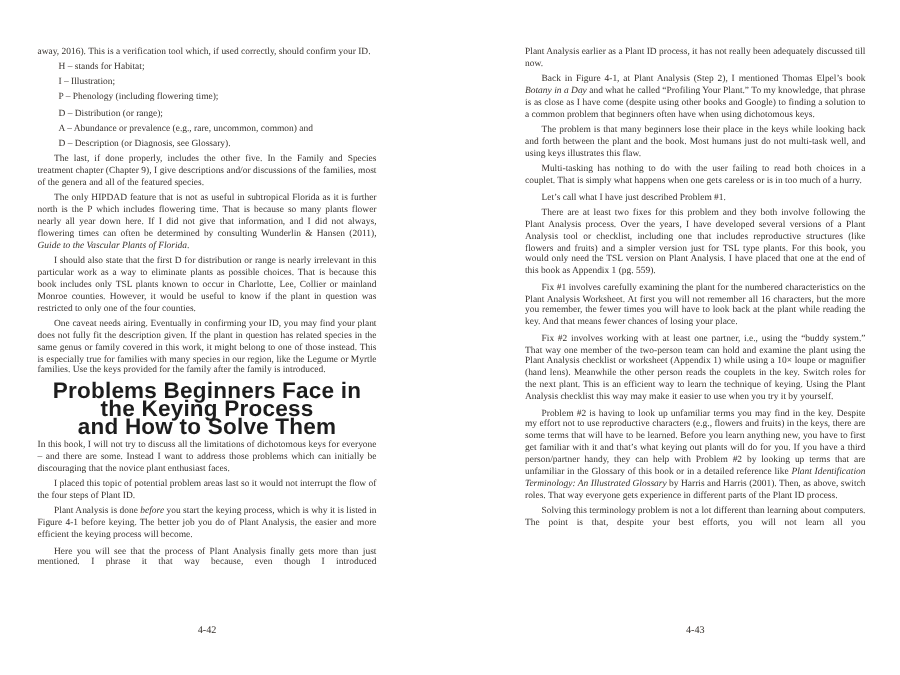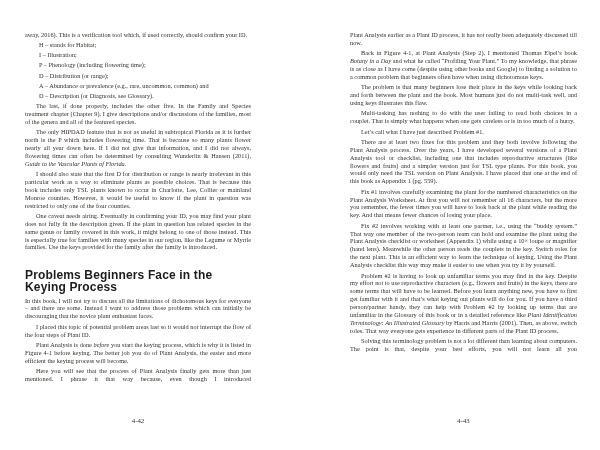--- a/index.html
+++ b/index.html
@@ -27,27 +27,27 @@
   p.list-item {
     margin-left: 14px;
     margin-bottom: 2.2px;
     text-align: left;
   }
   p.cont { text-align-last: justify; }
   .it { font-style: italic; }
 
   h2.section-heading {
     font-family: "Liberation Sans", sans-serif;
-    font-size: 12px;
+    font-size: 15px;
     line-height: 11.6px;
     font-weight: 700;
     color: #1d1d1d;
     letter-spacing: 0.15px;
-    text-align: left;
-    margin: 19px 0 3px 0;
+    text-align: center;
+    margin: 4px 0 3px 0;
   }
 
   .page-number {
     position: absolute;
     top: 417px;
     font-size: 6.8px;
     line-height: 8px;
     color: #35302b;
     text-align: center;
   }
@@ -64,21 +64,21 @@
       <p class="list-item"><span>H – stands for Habitat;</span></p>
       <p class="list-item"><span>I – Illustration;</span></p>
       <p class="list-item"><span>P – Phenology (including flowering time);</span></p>
       <p class="list-item"><span>D – Distribution (or range);</span></p>
       <p class="list-item"><span>A – Abundance or prevalence (e.g., rare, uncommon, common) and</span></p>
       <p class="list-item"><span>D – Description (or Diagnosis, see Glossary).</span></p>
       <p class="indent"><span>The last, if done properly, includes the other five. In the Family and Species treatment chapter (Chapter 9), I give descriptions and/or discussions of the families, most of the genera and all of the featured species.</span></p>
       <p class="indent"><span>The only HIPDAD feature that is not as useful in subtropical Florida as it is further north is the P which includes flowering time. That is because so many plants flower nearly all year down here. If I did not give that information, and I did not always, flowering times can often be determined by consulting Wunderlin &amp; Hansen (2011), </span><span class="it">Guide to the Vascular Plants of Florida</span><span>.</span></p>
       <p class="indent"><span>I should also state that the first D for distribution or range is nearly irrelevant in this particular work as a way to eliminate plants as possible choices. That is because this book includes only TSL plants known to occur in Charlotte, Lee, Collier or mainland Monroe counties. However, it would be useful to know if the plant in question was restricted to only one of the four counties.</span></p>
       <p class="indent"><span>One caveat needs airing. Eventually in confirming your ID, you may find your plant does not fully fit the description given. If the plant in question has related species in the same genus or family covered in this work, it might belong to one of those instead. This is especially true for families with many species in our region, like the Legume or Myrtle families. Use the keys provided for the family after the family is introduced.</span></p>
-      <h2 class="section-heading"><span>Problems Beginners Face in the Keying Process</span><br></h2>
+      <h2 class="section-heading"><span>Problems Beginners Face in the Keying Process</span><br><span>and How to Solve Them</span></h2>
       <p><span>In this book, I will not try to discuss all the limitations of dichotomous keys for everyone – and there are some. Instead I want to address those problems which can initially be discouraging that the novice plant enthusiast faces.</span></p>
       <p class="indent"><span>I placed this topic of potential problem areas last so it would not interrupt the flow of the four steps of Plant ID.</span></p>
       <p class="indent"><span>Plant Analysis is done </span><span class="it">before</span><span> you start the keying process, which is why it is listed in Figure 4-1 before keying. The better job you do of Plant Analysis, the easier and more efficient the keying process will become.</span></p>
       <p class="indent cont"><span>Here you will see that the process of Plant Analysis finally gets more than just mentioned. I phrase it that way because, even though I introduced</span></p>
     </div>
 
   <div id="page-right-body" class="page-body">
       <p><span>Plant Analysis earlier as a Plant ID process, it has not really been adequately discussed till now.</span></p>
       <p class="indent"><span>Back in Figure 4-1, at Plant Analysis (Step 2), I mentioned Thomas Elpel’s book </span><span class="it">Botany in a Day</span><span> and what he called “Profiling Your Plant.” To my knowledge, that phrase is as close as I have come (despite using other books and Google) to finding a solution to a common problem that beginners often have when using dichotomous keys.</span></p>
       <p class="indent"><span>The problem is that many beginners lose their place in the keys while looking back and forth between the plant and the book. Most humans just do not multi-task well, and using keys illustrates this flaw.</span></p>

